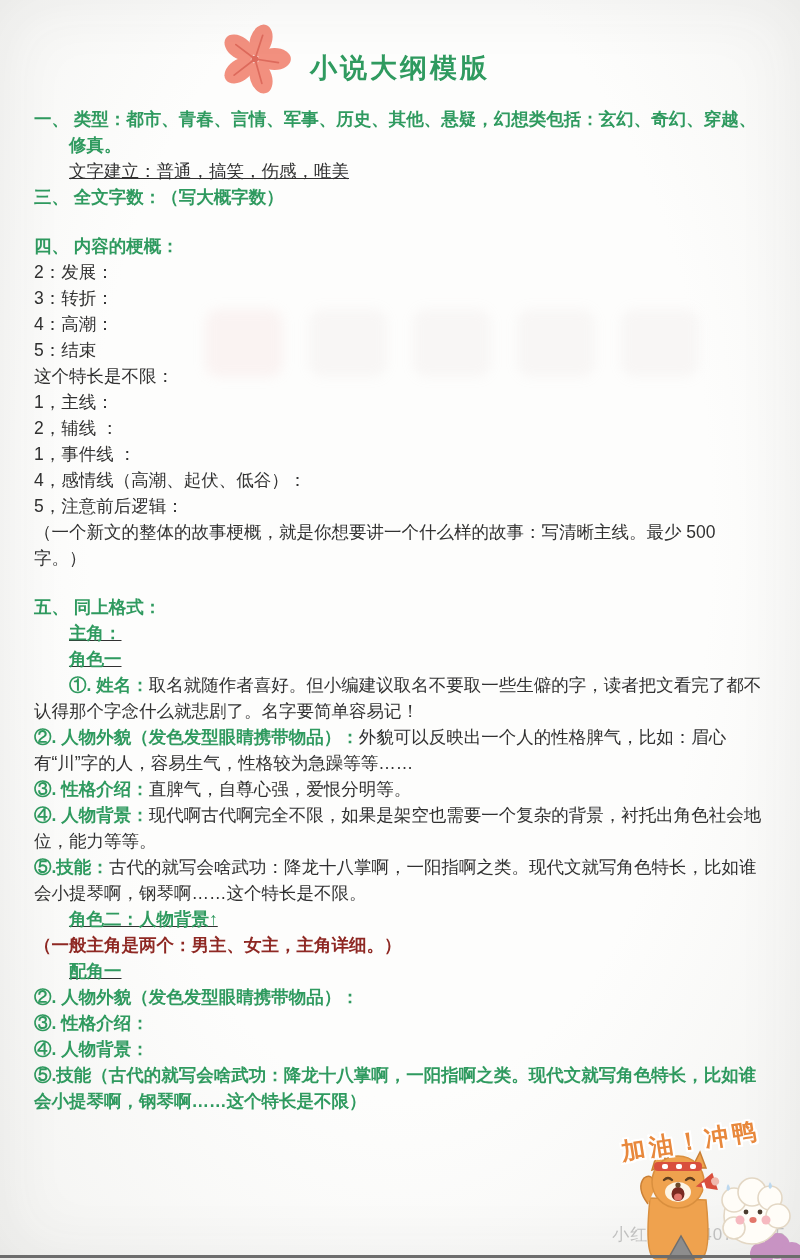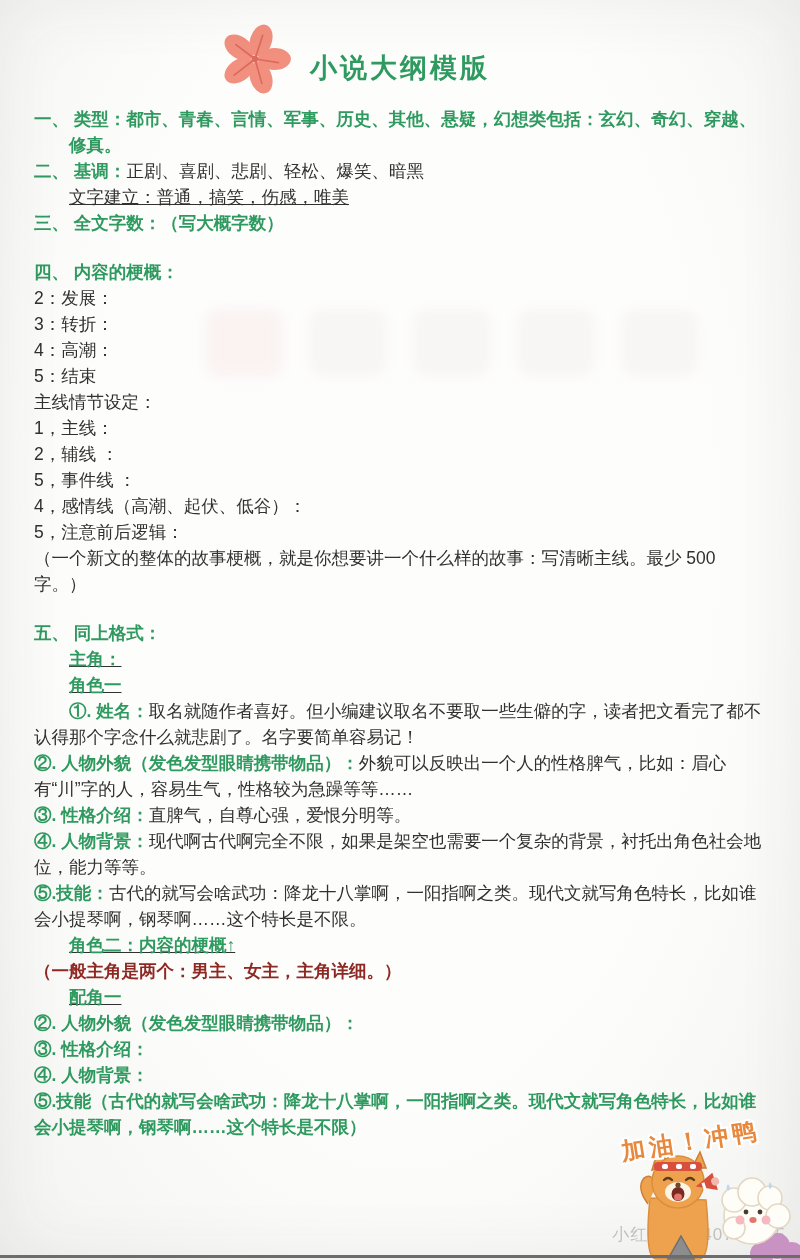--- a/index.html
+++ b/index.html
@@ -89,46 +89,45 @@
   <div class="wm-center">
     <div class="wm-blob pink"></div>
     <div class="wm-blob"></div>
     <div class="wm-blob"></div>
     <div class="wm-blob"></div>
     <div class="wm-blob"></div>
   </div>
 
   <div class="doc">
       <div class="line hang"><span class="seg-g">一、 类型：都市、青春、言情、军事、历史、其他、悬疑，幻想类包括：玄幻、奇幻、穿越、修真。</span></div>
-      <div class="line hang"><span class="seg-g">二、 基调：</span><span class="seg-k">正剧、喜剧、悲剧、轻松、爆笑、暗黑</span></div>
       <div class="line ind"><span class="seg-k">文字建立：普通，搞笑，伤感，唯美</span></div>
       <div class="line hang"><span class="seg-g">三、 全文字数：（写大概字数）</span></div>
       <div class="line blank"></div>
       <div class="line hang"><span class="seg-g">四、 内容的梗概：</span></div>
       <div class="line"><span class="seg-k">2：发展：</span></div>
       <div class="line"><span class="seg-k">3：转折：</span></div>
       <div class="line"><span class="seg-k">4：高潮：</span></div>
       <div class="line"><span class="seg-k">5：结束</span></div>
-      <div class="line"><span class="seg-k">主线情节设定：</span></div>
+      <div class="line"><span class="seg-k">这个特长是不限：</span></div>
       <div class="line"><span class="seg-k">1，主线：</span></div>
       <div class="line"><span class="seg-k">2，辅线 ：</span></div>
-      <div class="line"><span class="seg-k">5，事件线 ：</span></div>
+      <div class="line"><span class="seg-k">1，事件线 ：</span></div>
       <div class="line"><span class="seg-k">4，感情线（高潮、起伏、低谷）：</span></div>
       <div class="line"><span class="seg-k">5，注意前后逻辑：</span></div>
       <div class="line"><span class="seg-k">（一个新文的整体的故事梗概，就是你想要讲一个什么样的故事：写清晰主线。最少 500 字。）</span></div>
       <div class="line blank"></div>
       <div class="line hang"><span class="seg-g">五、 同上格式：</span></div>
       <div class="line ind"><span class="seg-g">主角：</span></div>
       <div class="line ind"><span class="seg-g">角色一</span></div>
       <div class="line pfirst"><span class="seg-g">①. 姓名：</span><span class="seg-k">取名就随作者喜好。但小编建议取名不要取一些生僻的字，读者把文看完了都不认得那个字念什么就悲剧了。名字要简单容易记！</span></div>
       <div class="line"><span class="seg-g">②. 人物外貌（发色发型眼睛携带物品）：</span><span class="seg-k">外貌可以反映出一个人的性格脾气，比如：眉心有“川”字的人，容易生气，性格较为急躁等等……</span></div>
       <div class="line"><span class="seg-g">③. 性格介绍：</span><span class="seg-k">直脾气，自尊心强，爱恨分明等。</span></div>
       <div class="line"><span class="seg-g">④. 人物背景：</span><span class="seg-k">现代啊古代啊完全不限，如果是架空也需要一个复杂的背景，衬托出角色社会地位，能力等等。</span></div>
       <div class="line"><span class="seg-g">⑤.技能：</span><span class="seg-k">古代的就写会啥武功：降龙十八掌啊，一阳指啊之类。现代文就写角色特长，比如谁会小提琴啊，钢琴啊……这个特长是不限。</span></div>
-      <div class="line ind"><span class="seg-g">角色二：内容的梗概↑</span></div>
+      <div class="line ind"><span class="seg-g">角色二：人物背景↑</span></div>
       <div class="line"><span class="seg-r">（一般主角是两个：男主、女主，主角详细。）</span></div>
       <div class="line ind"><span class="seg-g">配角一</span></div>
       <div class="line"><span class="seg-g">②. 人物外貌（发色发型眼睛携带物品）：</span></div>
       <div class="line"><span class="seg-g">③. 性格介绍：</span></div>
       <div class="line"><span class="seg-g">④. 人物背景：</span></div>
       <div class="line"><span class="seg-g">⑤.技能（古代的就写会啥武功：降龙十八掌啊，一阳指啊之类。现代文就写角色特长，比如谁会小提琴啊，钢琴啊……这个特长是不限）</span></div>
     </div>
 
   <div class="wm-id">小红书号：40737555</div>
 

